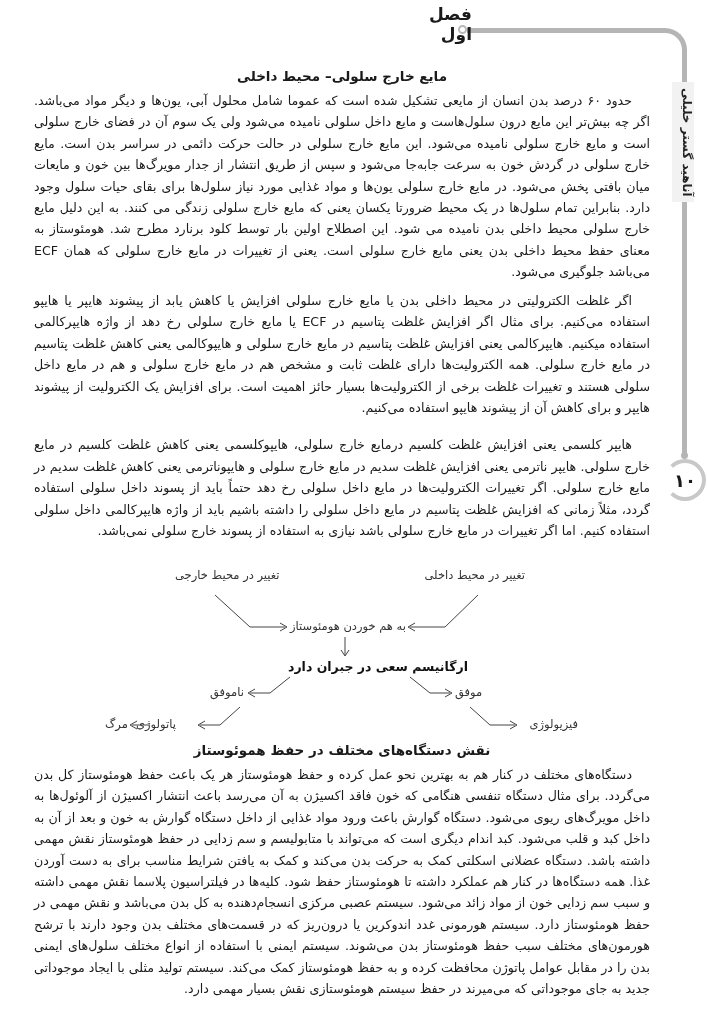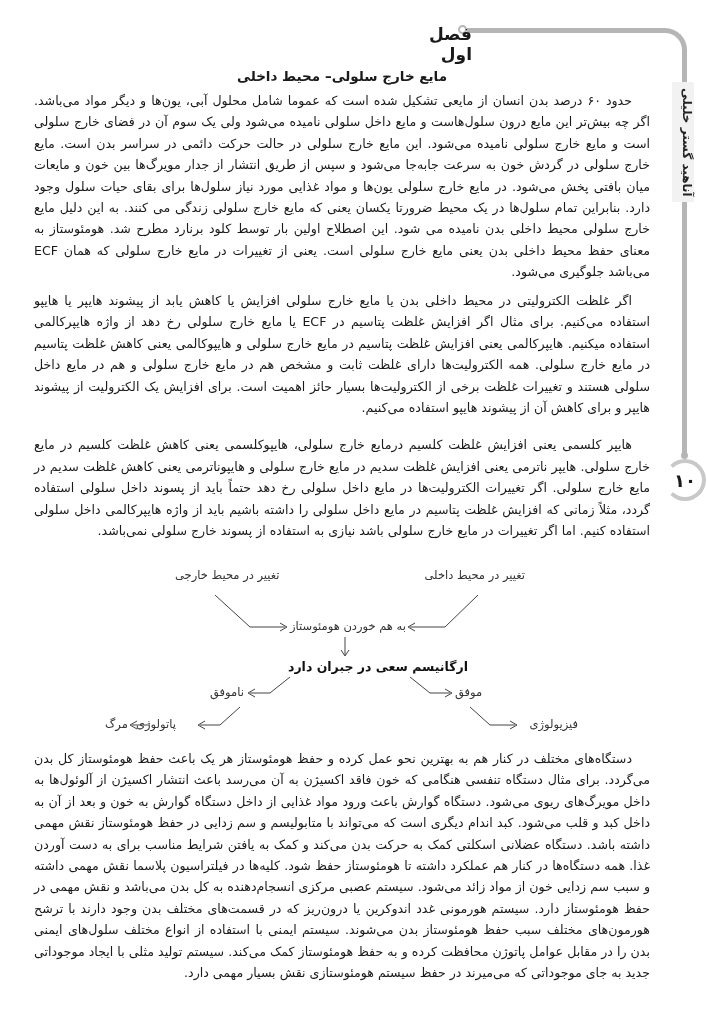--- a/index.html
+++ b/index.html
@@ -1,21 +1,21 @@
 <!DOCTYPE html>
 <html><head>
 <meta charset="utf-8">
 <style>
   html, body { margin:0; padding:0; background:#ffffff; }
   body { width:707px; height:1024px; position:relative; overflow:hidden;
          font-family:"DejaVu Sans", sans-serif; color:#1a1a1a; }
   .rtl { direction:rtl; unicode-bidi:embed; }
 
   
-  .chapter-title { position:absolute; top:24px; left:392px; width:80px; text-align:right;
+  .chapter-title { position:absolute; top:4px; left:392px; width:80px; text-align:right;
                    font-size:17px; font-weight:bold; }
   .header-dot { position:absolute; top:25px; left:458px; width:9px; height:9px; border-radius:50%;
                 border:2px solid #b8b8b8; background:#fff; box-sizing:border-box; }
   .frame-top { position:absolute; top:28px; left:467px; width:220px; height:40px;
                border-top:5px solid #b5b5b5; border-right:5px solid #b5b5b5;
                border-top-right-radius:22px; box-sizing:border-box; }
   .frame-right { position:absolute; top:66px; left:682px; width:5px; height:390px; background:#b5b5b5; }
   .side-label { position:absolute; top:82px; left:672px; width:22px; height:120px;
                 writing-mode:vertical-rl; font-size:12px; font-weight:bold; color:#222;
                 background:#f2f2f2; text-align:center; letter-spacing:0; }
@@ -92,14 +92,15 @@
   <div class="node" style="left:200px; top:54px;">به هم خوردن هومئوستاز</div>
   <div class="node bold" style="left:198px; top:94px;">ارگانیسم سعی در جبران دارد</div>
   <div class="node" style="left:365px; top:120px;">موفق</div>
   <div class="node" style="left:120px; top:120px;">ناموفق</div>
   <div class="node" style="left:428px; top:152px; width:60px;">فیزیولوژی</div>
   <div class="node" style="left:46px; top:152px;">پاتولوژی</div>
   <div class="node" style="left:15px; top:152px;">مرگ</div>
 </div>
 
 <div class="content" style="top:742px;">
+  <h2>نقش دستگاه‌های مختلف در حفظ هموئوستاز</h2>
   <p style="margin-top:6px;">دستگاه‌های مختلف در کنار هم به بهترین نحو عمل کرده و حفظ هومئوستاز هر یک باعث حفظ هومئوستاز کل بدن می‌گردد. برای مثال دستگاه تنفسی هنگامی که خون فاقد اکسیژن به آن می‌رسد باعث انتشار اکسیژن از آلوئول‌ها به داخل مویرگ‌های ریوی می‌شود. دستگاه گوارش باعث ورود مواد غذایی از داخل دستگاه گوارش به خون و بعد از آن به داخل کبد و قلب می‌شود. کبد اندام دیگری است که می‌تواند با متابولیسم و سم زدایی در حفظ هومئوستاز نقش مهمی داشته باشد. دستگاه عضلانی اسکلتی کمک به حرکت بدن می‌کند و کمک به یافتن شرایط مناسب برای به دست آوردن غذا. همه دستگاه‌ها در کنار هم عملکرد داشته تا هومئوستاز حفظ شود. کلیه‌ها در فیلتراسیون پلاسما نقش مهمی داشته و سبب سم زدایی خون از مواد زائد می‌شود. سیستم عصبی مرکزی انسجام‌دهنده به کل بدن می‌باشد و نقش مهمی در حفظ هومئوستاز دارد. سیستم هورمونی غدد اندوکرین یا درون‌ریز که در قسمت‌های مختلف بدن وجود دارند با ترشح هورمون‌های مختلف سبب حفظ هومئوستاز بدن می‌شوند. سیستم ایمنی با استفاده از انواع مختلف سلول‌های ایمنی بدن را در مقابل عوامل پاتوژن محافظت کرده و به حفظ هومئوستاز کمک می‌کند. سیستم تولید مثلی با ایجاد موجوداتی جدید به جای موجوداتی که می‌میرند در حفظ سیستم هومئوستازی نقش بسیار مهمی دارد.</p>
 </div>
 
 </body></html>

